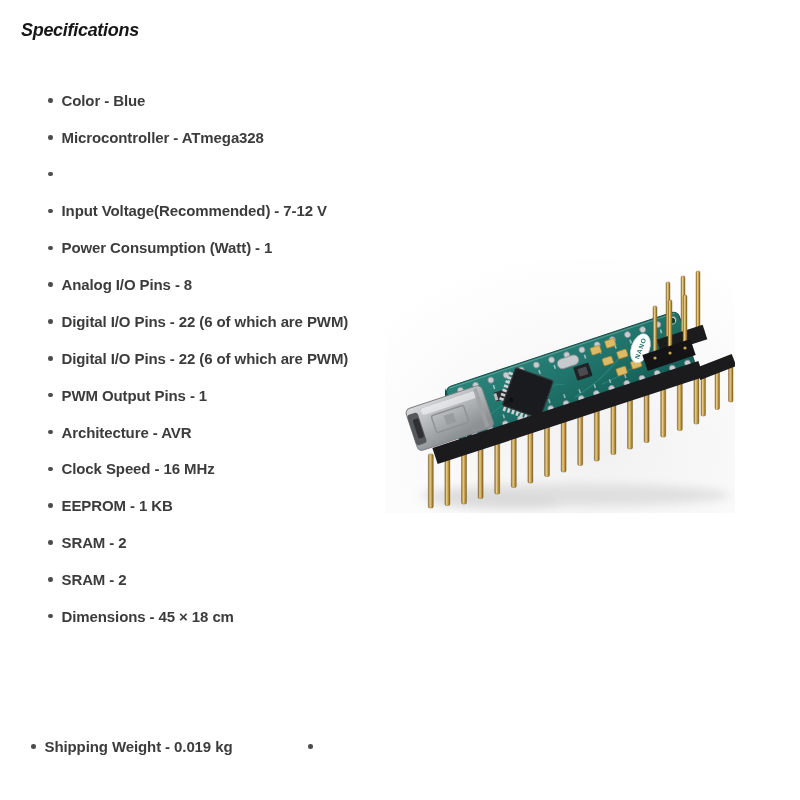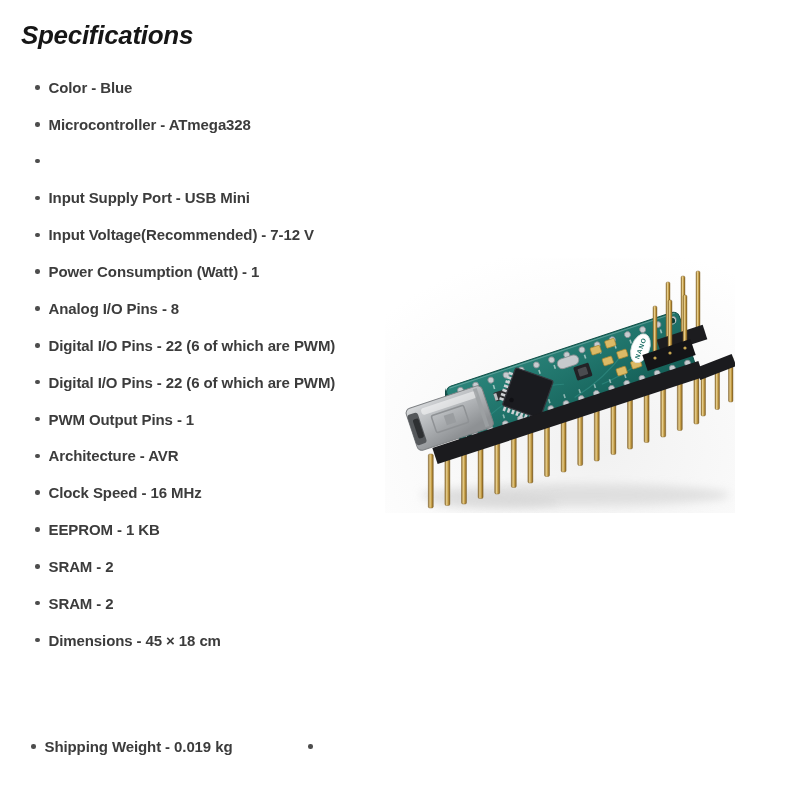--- a/index.html
+++ b/index.html
@@ -2,23 +2,23 @@
 <html><head>
 <meta charset="utf-8">
 <style>
   html,body{margin:0;padding:0;background:#ffffff;}
   .canvas{
     position:relative;width:800px;height:800px;background:#ffffff;overflow:hidden;
     font-family:"Liberation Sans",sans-serif;
   }
   .heading{
     position:absolute;left:21px;top:20px;margin:0;
-    font-size:26px;font-weight:700;font-style:italic;color:#161616;letter-spacing:-0.3px;
+    font-size:18px;font-weight:700;font-style:italic;color:#161616;letter-spacing:-0.3px;
   }
-  ul.spec-list{position:absolute;left:31px;top:65px;margin:4px;padding:0;list-style:none;}
+  ul.spec-list{position:absolute;left:31px;top:65px;margin:17px;padding:0;list-style:none;}
   li.item{height:36.85px;display:flex;align-items:center;}
   .dot{width:4.5px;height:4.5px;border-radius:50%;background:#4d4d4d;margin-right:9px;flex:none;}
   .txt{font-size:15px;font-weight:600;color:#3c3c3c;letter-spacing:-0.1px;white-space:nowrap;}
   .bottom-row{position:absolute;left:31px;top:728.3px;height:36.85px;width:750px;}
   .cell{position:absolute;top:0;height:36.85px;display:flex;align-items:center;}
   .cell.left{left:0;}
   .cell.right{left:277px;}
   .photo{position:absolute;left:385px;top:258px;width:350px;height:255px;}
 </style>
 </head>
@@ -32,24 +32,20 @@
     <li class="item">
         <span class="dot"></span>
         <span class="txt">Color - Blue</span>
       </li>
     <li class="item">
         <span class="dot"></span>
         <span class="txt">Microcontroller - ATmega328</span>
       </li>
     <li class="item">
         <span class="dot"></span>
-      </li>
-    <li class="item">
-        <span class="dot"></span>
-        <span class="txt">Input Supply Port - USB Mini</span>
       </li>
     <li class="item">
         <span class="dot"></span>
         <span class="txt">Input Voltage(Recommended) - 7-12 V</span>
       </li>
     <li class="item">
         <span class="dot"></span>
         <span class="txt">Power Consumption (Watt) - 1</span>
       </li>
     <li class="item">

